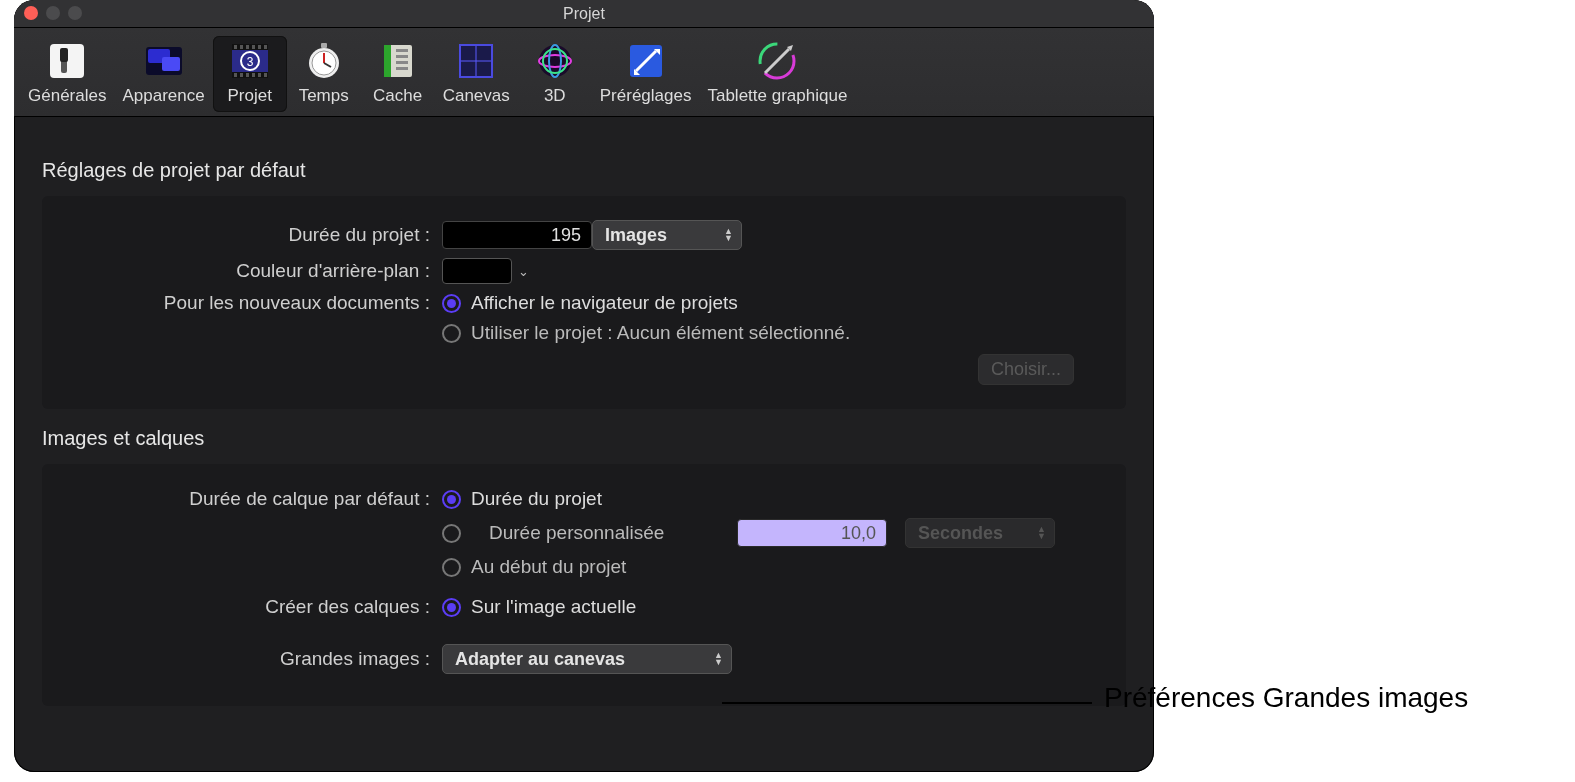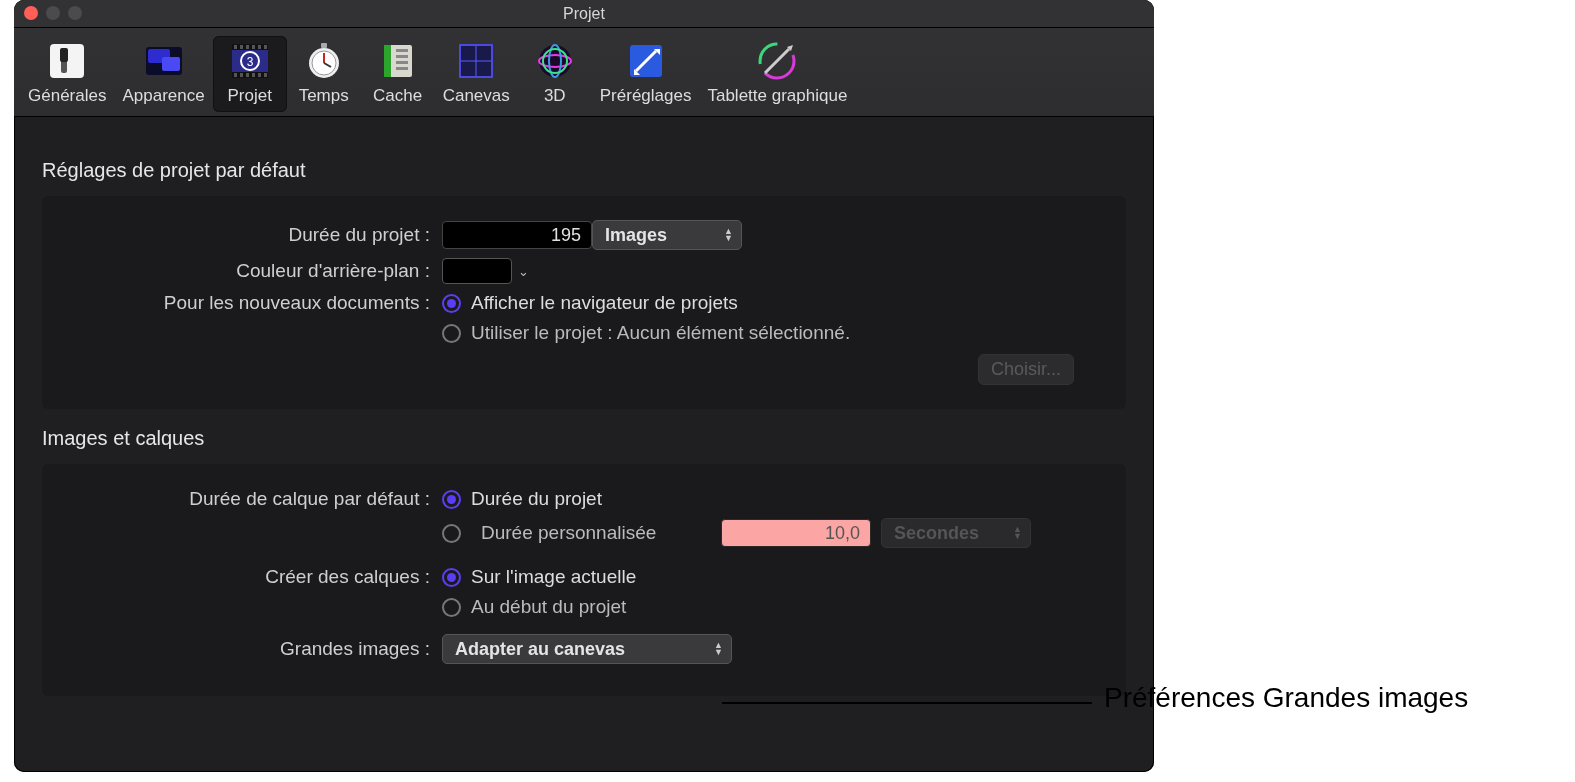--- a/index.html
+++ b/index.html
@@ -12,21 +12,21 @@
       font-size: 18px;
       color: #ccc;
     }
     .window {
       position: absolute;
       left: 14px;
       top: 0;
       width: 1140px;
       height: 772px;
       background: #1f1f21;
-      border-radius: 10px;
+      border-radius: 20px;
       overflow: hidden;
       box-shadow: 0 0 0 1px #000 inset;
     }
     .titlebar {
       height: 28px;
       display: flex;
       align-items: center;
       justify-content: center;
       position: relative;
       background: #323234;
@@ -56,21 +56,21 @@
     .section-title { color: #e6e6e6; font-size: 20px; margin: 18px 0 14px; }
     .panel { background: #1a1a1c; border-radius: 6px; padding: 16px 22px 24px; }
     .row { display: flex; align-items: center; margin: 8px 0; }
     .label { width: 378px; text-align: right; padding-right: 12px; color: #cfcfcf; font-size: 19px; }
     .valcol { display: flex; align-items: center; gap: 0; }
     .numfield {
       background: #000; border: 1px solid #444; border-radius: 4px;
       height: 28px; width: 150px; color: #e0e0e0; text-align: right;
       padding: 2px 10px; font-size: 18px; display:flex; align-items:center; justify-content:flex-end;
     }
-    .numfield.disabled { background: #fca5a5; color:#555; border-color:#2a2a2a; width:150px;justify-content:flex-end; }
+    .numfield.disabled { background: #c4b5fd; color:#555; border-color:#2a2a2a; width:150px;justify-content:flex-end; }
     .select {
       background: #3a3a3c; border: 1px solid #555; border-radius: 5px;
       height: 30px; display: flex; align-items: center; justify-content: space-between;
       padding: 0 8px 0 12px; min-width: 150px; color: #e4e4e4; font-size: 18px;
       position: relative;
       font-weight: bold;
     }
     .select.disabled { background:#2a2a2c; color:#555; border-color:#333; }
     .stepper-icon { display:flex; flex-direction:column; line-height:7px; font-size:9px; color:#ccc; }
     .stepper-icon.dis { color:#555;}
@@ -283,50 +283,50 @@
     <div class="panel">
       <div class="row">
         <div class="label">Durée de calque par défaut :</div>
         <div class="valcol">
           <span class="radio checked"></span>
           <span class="radio-label">Durée du projet</span>
         </div>
       </div>
       <div class="row subrow">
         <div class="label"></div>
-        <div class="valcol" style="gap:10px">
+        <div class="valcol" style="gap:18px">
           <span class="radio"></span>
           <span class="radio-label dim" style="width:230px">Durée personnalisée</span>
           <div class="numfield disabled" style="width:150px">
               <span>10,0</span>
             </div>
           <div class="select disabled">
             <span>Secondes</span>
             <span class="stepper-icon dis">
                 <span>▲</span>
                 <span>▼</span>
               </span>
           </div>
         </div>
       </div>
+      <div class="row subrow">
+        <div class="label"></div>
+        <div class="valcol">
+          <span class="radio"></span>
+          <span class="radio-label dim">Au début du projet</span>
+        </div>
+      </div>
       <div class="row" style="margin-top:18px">
         <div class="label">Créer des calques :</div>
         <div class="valcol">
           <span class="radio checked"></span>
           <span class="radio-label">Sur l'image actuelle</span>
         </div>
       </div>
-      <div class="row subrow">
-        <div class="label"></div>
-        <div class="valcol">
-          <span class="radio"></span>
-          <span class="radio-label dim">Au début du projet</span>
-        </div>
-      </div>
-      <div class="row" style="margin-top:16px">
+      <div class="row" style="margin-top:26px">
         <div class="label">Grandes images :</div>
         <div class="valcol">
           <div class="select wide-select">
             <span>Adapter au canevas</span>
             <span class="stepper-icon">
                 <span>▲</span>
                 <span>▼</span>
               </span>
           </div>
         </div>

